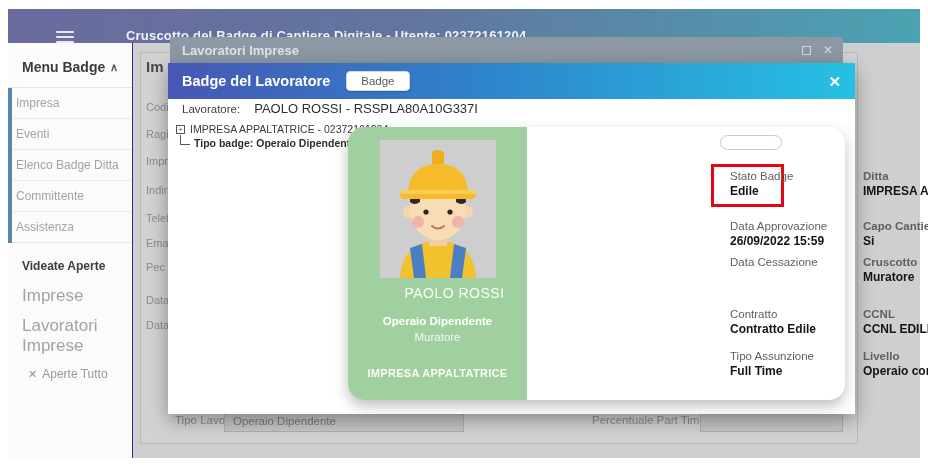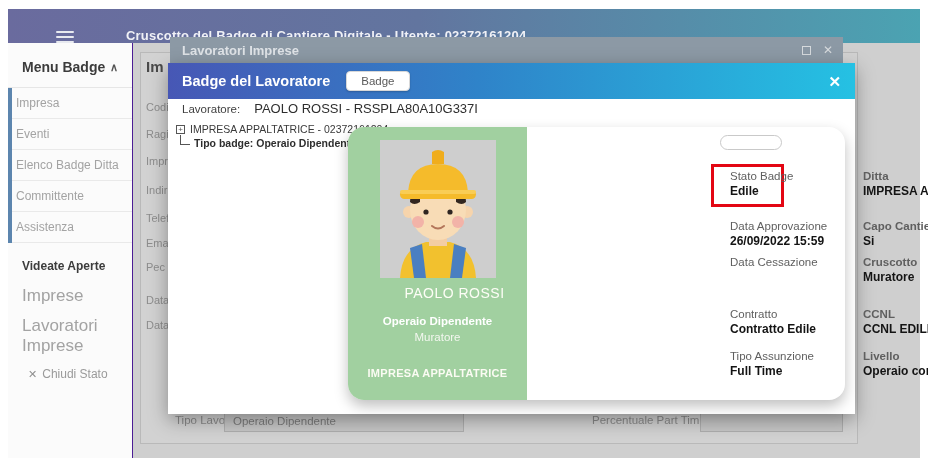--- a/index.html
+++ b/index.html
@@ -108,21 +108,21 @@
       <div class="menu-item">Eventi</div>
       <div class="menu-item">Elenco Badge Ditta</div>
       <div class="menu-item">Committente</div>
       <div class="menu-item">Assistenza</div>
     </div>
     <div class="open-views-header">Videate Aperte</div>
     <div class="open-view">Imprese</div>
     <div class="open-view">Lavoratori Imprese</div>
     <div class="close-all">
       <span class="x">✕</span>
-      <span>Chiudi Stato</span>
+      <span>Aperte Tutto</span>
     </div>
   </div>
 
   <div class="bg-window-body"></div>
   <div class="bg-heading">Im</div>
 
   <div class="bg-label" style="top:101px">Codi</div>
   <div class="bg-label" style="top:128px">Ragi</div>
   <div class="bg-label" style="top:155px">Impr</div>
   <div class="bg-label" style="top:184px">Indir</div>

